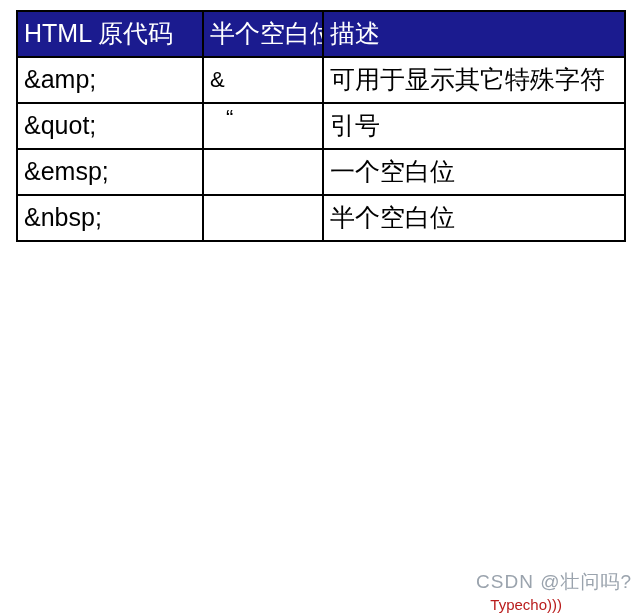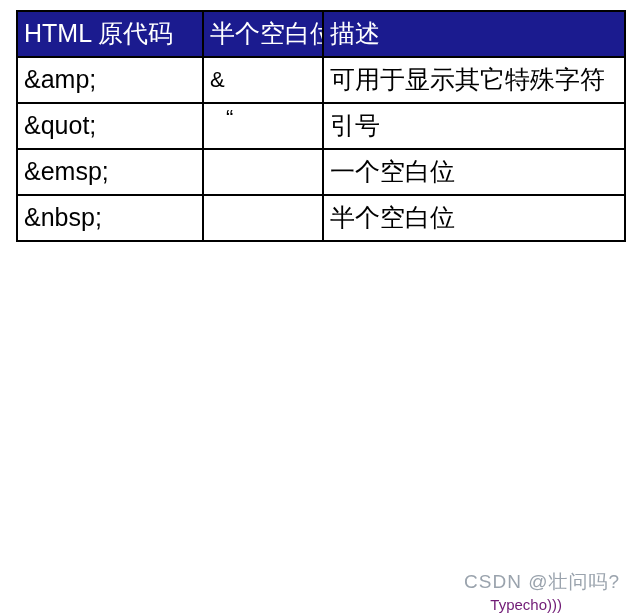--- a/index.html
+++ b/index.html
@@ -63,32 +63,32 @@
   }
   td.result-cell.quote-cell {
     font-size: 22px;
     padding-left: 22px;
     vertical-align: top;
     padding-top: 2px;
   }
 
   .watermark {
     position: absolute;
-    right: 20px;
+    right: 8px;
     bottom: 18px;
     color: #9aa3ad;
     font-size: 19px;
     letter-spacing: 1px;
     white-space: nowrap;
   }
   .watermark-sub {
     position: absolute;
     right: 78px;
     bottom: 0px;
-    color: #701a75;
+    color: #b91c1c;
     font-size: 15px;
     white-space: nowrap;
   }
 </style>
 </head>
 <body>
 
 <div class="table-wrap">
   <table class="entity-table">
     <colgroup>

